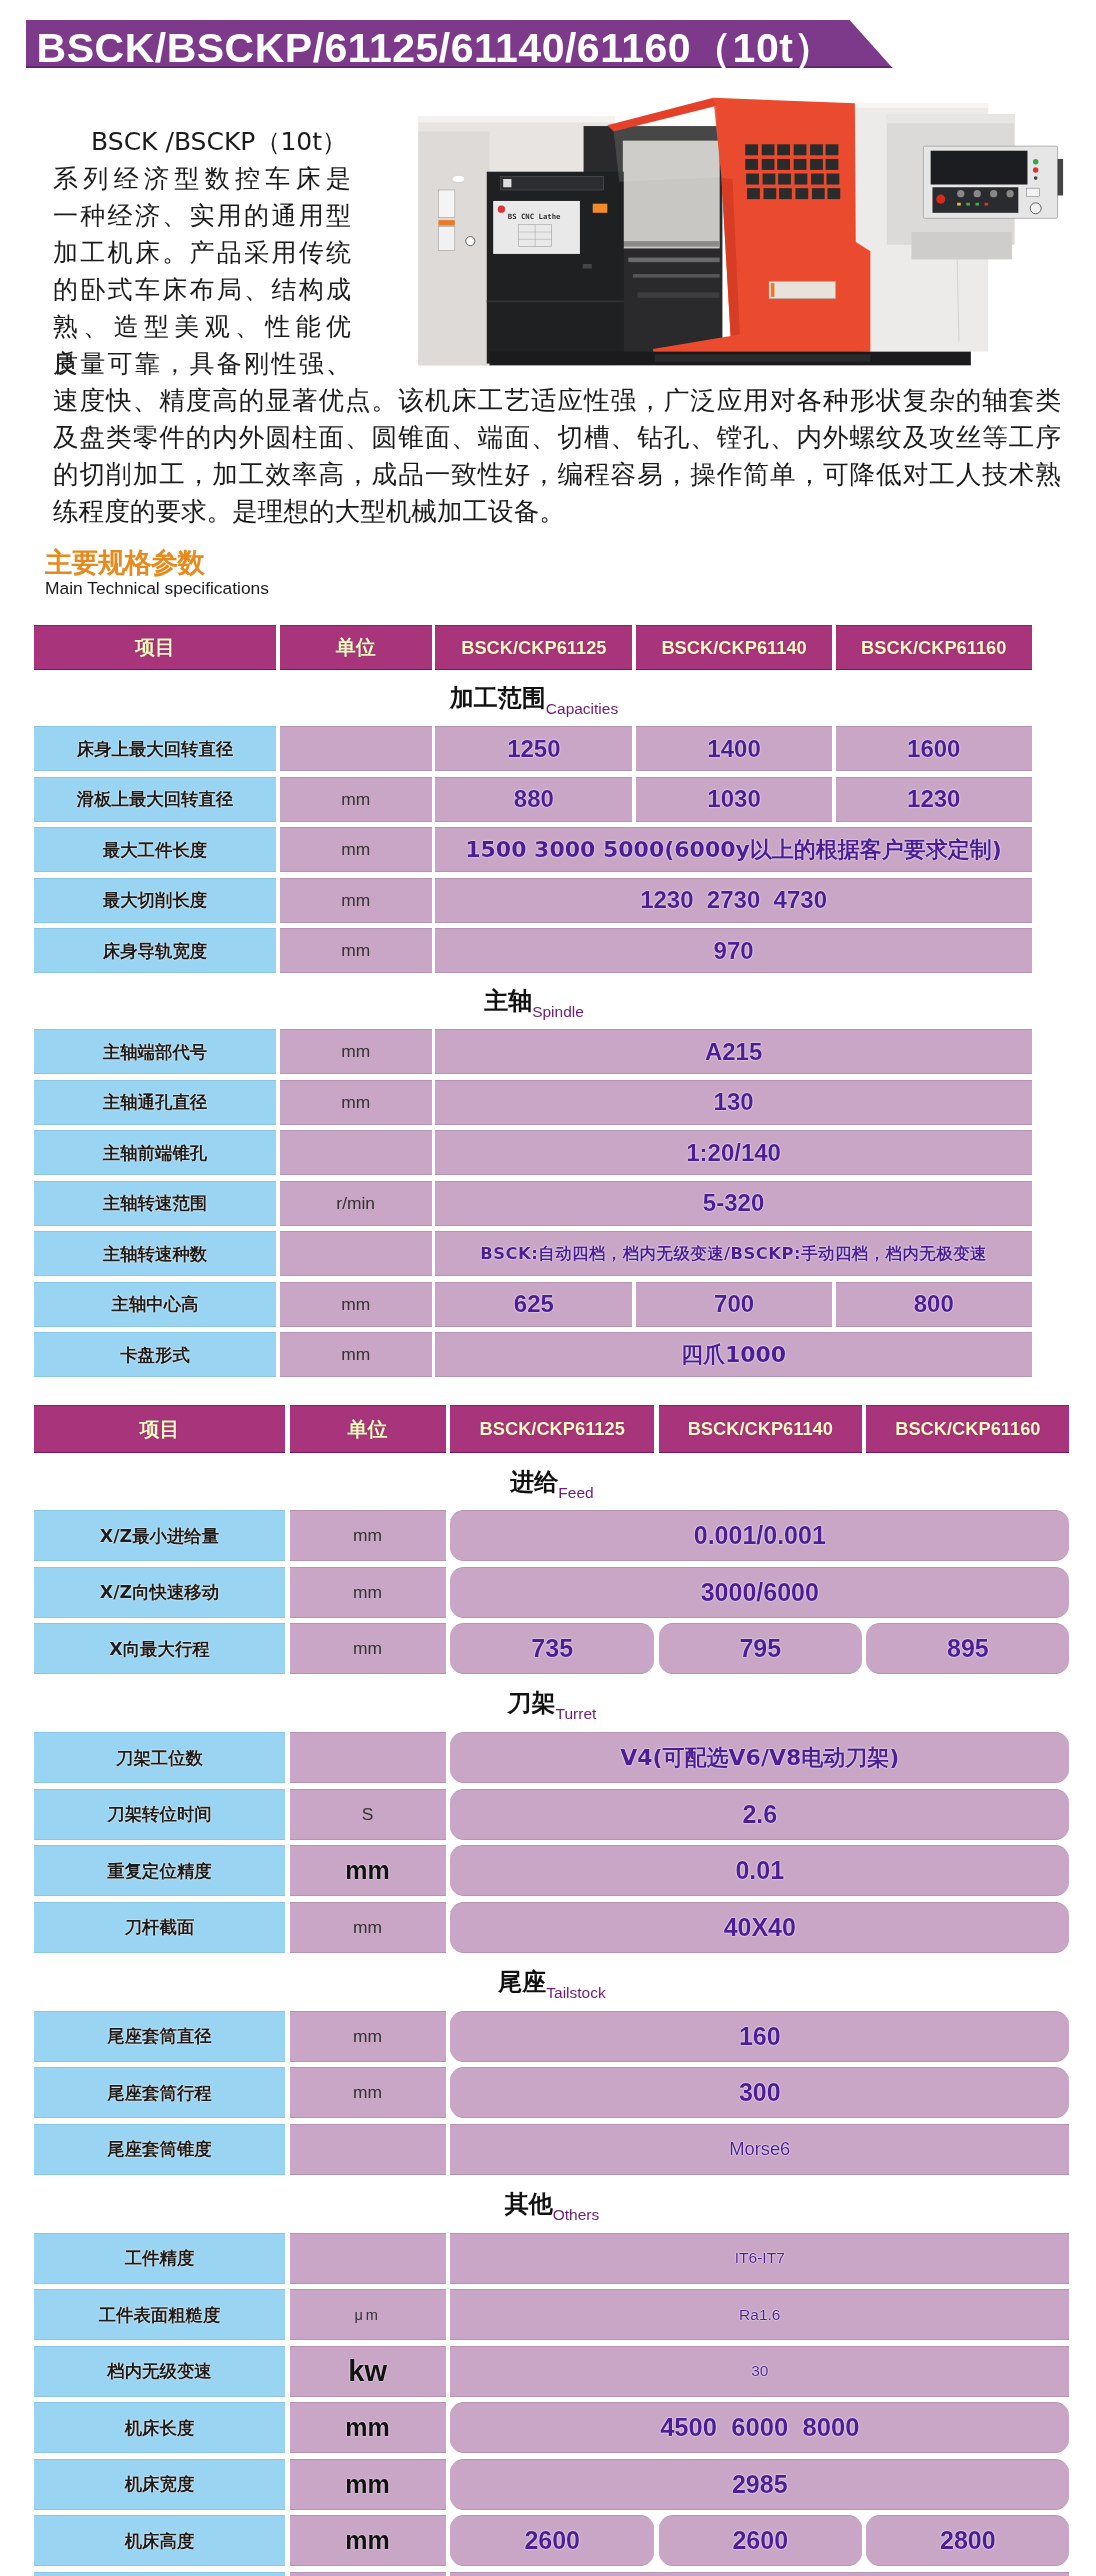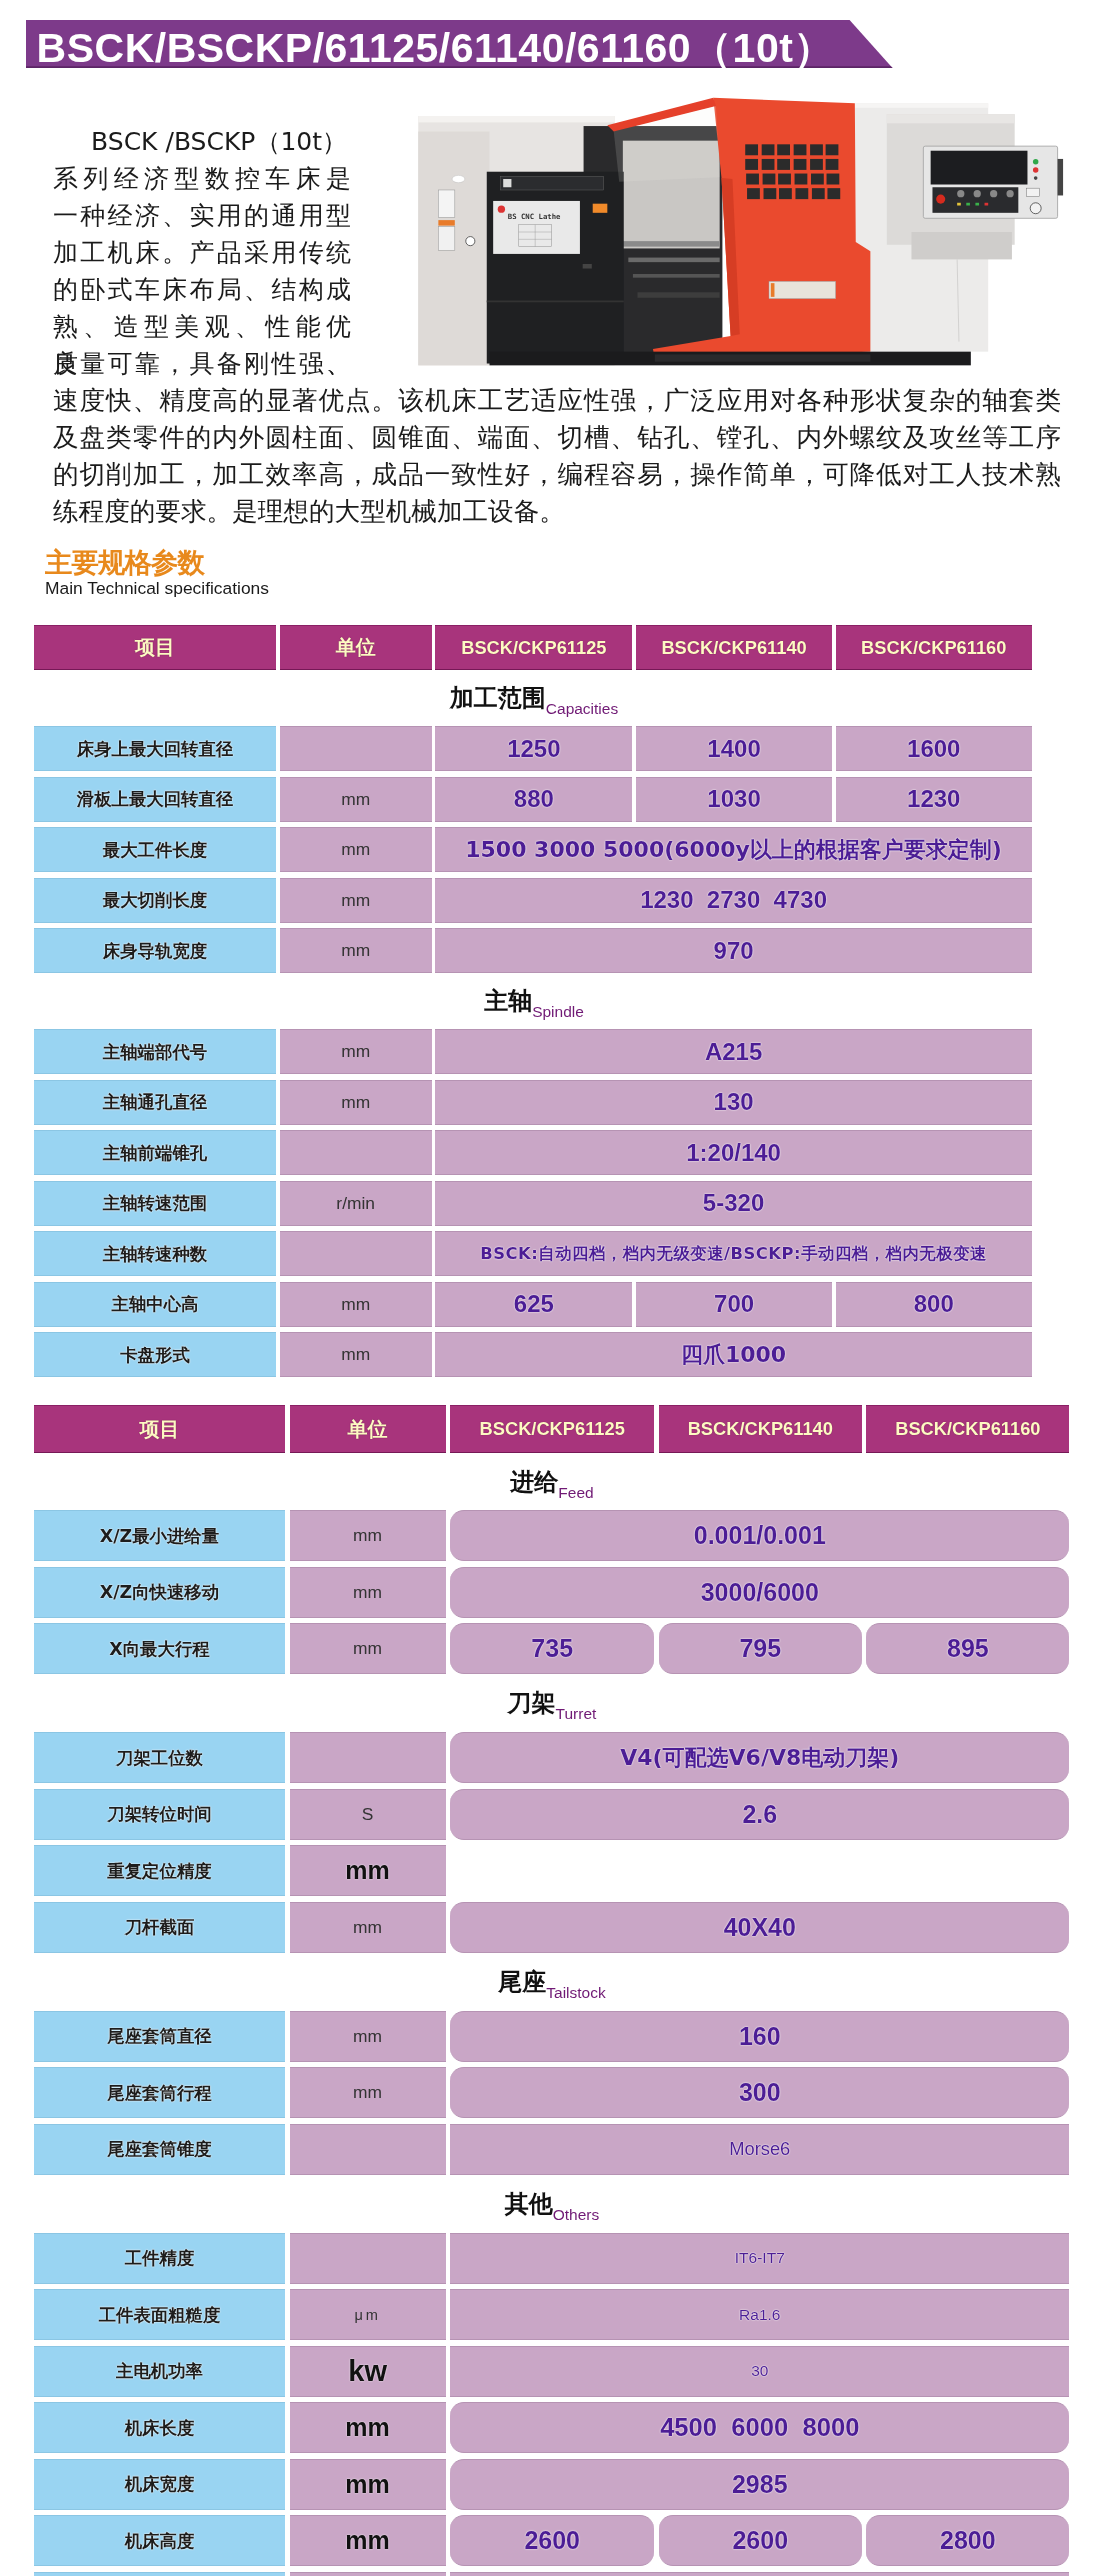--- a/index.html
+++ b/index.html
@@ -368,20 +368,21 @@
     <div class="cell val lg cjkmix span3">V4(可配选V6/V8电动刀架)</div>
   </div>
   <div class="row">
     <div class="cell label">刀架转位时间</div>
     <div class="cell unit">S</div>
     <div class="cell val lg span3">2.6</div>
   </div>
   <div class="row">
     <div class="cell label">重复定位精度</div>
     <div class="cell unit bold">mm</div>
+    <div class="cell val lg span3">0.01</div>
   </div>
   <div class="row">
     <div class="cell label">刀杆截面</div>
     <div class="cell unit">mm</div>
     <div class="cell val lg span3">40X40</div>
   </div>
 
   <div class="sec-title">
     <span class="cn">尾座</span>
       <span class="en">Tailstock</span>
@@ -410,21 +411,21 @@
     <div class="cell label">工件精度</div>
     <div class="cell unit"></div>
     <div class="cell val sm span3">IT6-IT7</div>
   </div>
   <div class="row">
     <div class="cell label">工件表面粗糙度</div>
     <div class="cell unit" style="font-size:14.6px;letter-spacing:2.7px">μm</div>
     <div class="cell val sm span3">Ra1.6</div>
   </div>
   <div class="row">
-    <div class="cell label">主电机功率</div>
+    <div class="cell label">档内无级变速</div>
     <div class="cell unit xl">kw</div>
     <div class="cell val sm span3">30</div>
   </div>
   <div class="row">
     <div class="cell label">机床长度</div>
     <div class="cell unit bold">mm</div>
     <div class="cell val lg span3" style="white-space:pre;font-size:25.6px">4500  6000  8000</div>
   </div>
   <div class="row">
     <div class="cell label">机床宽度</div>

